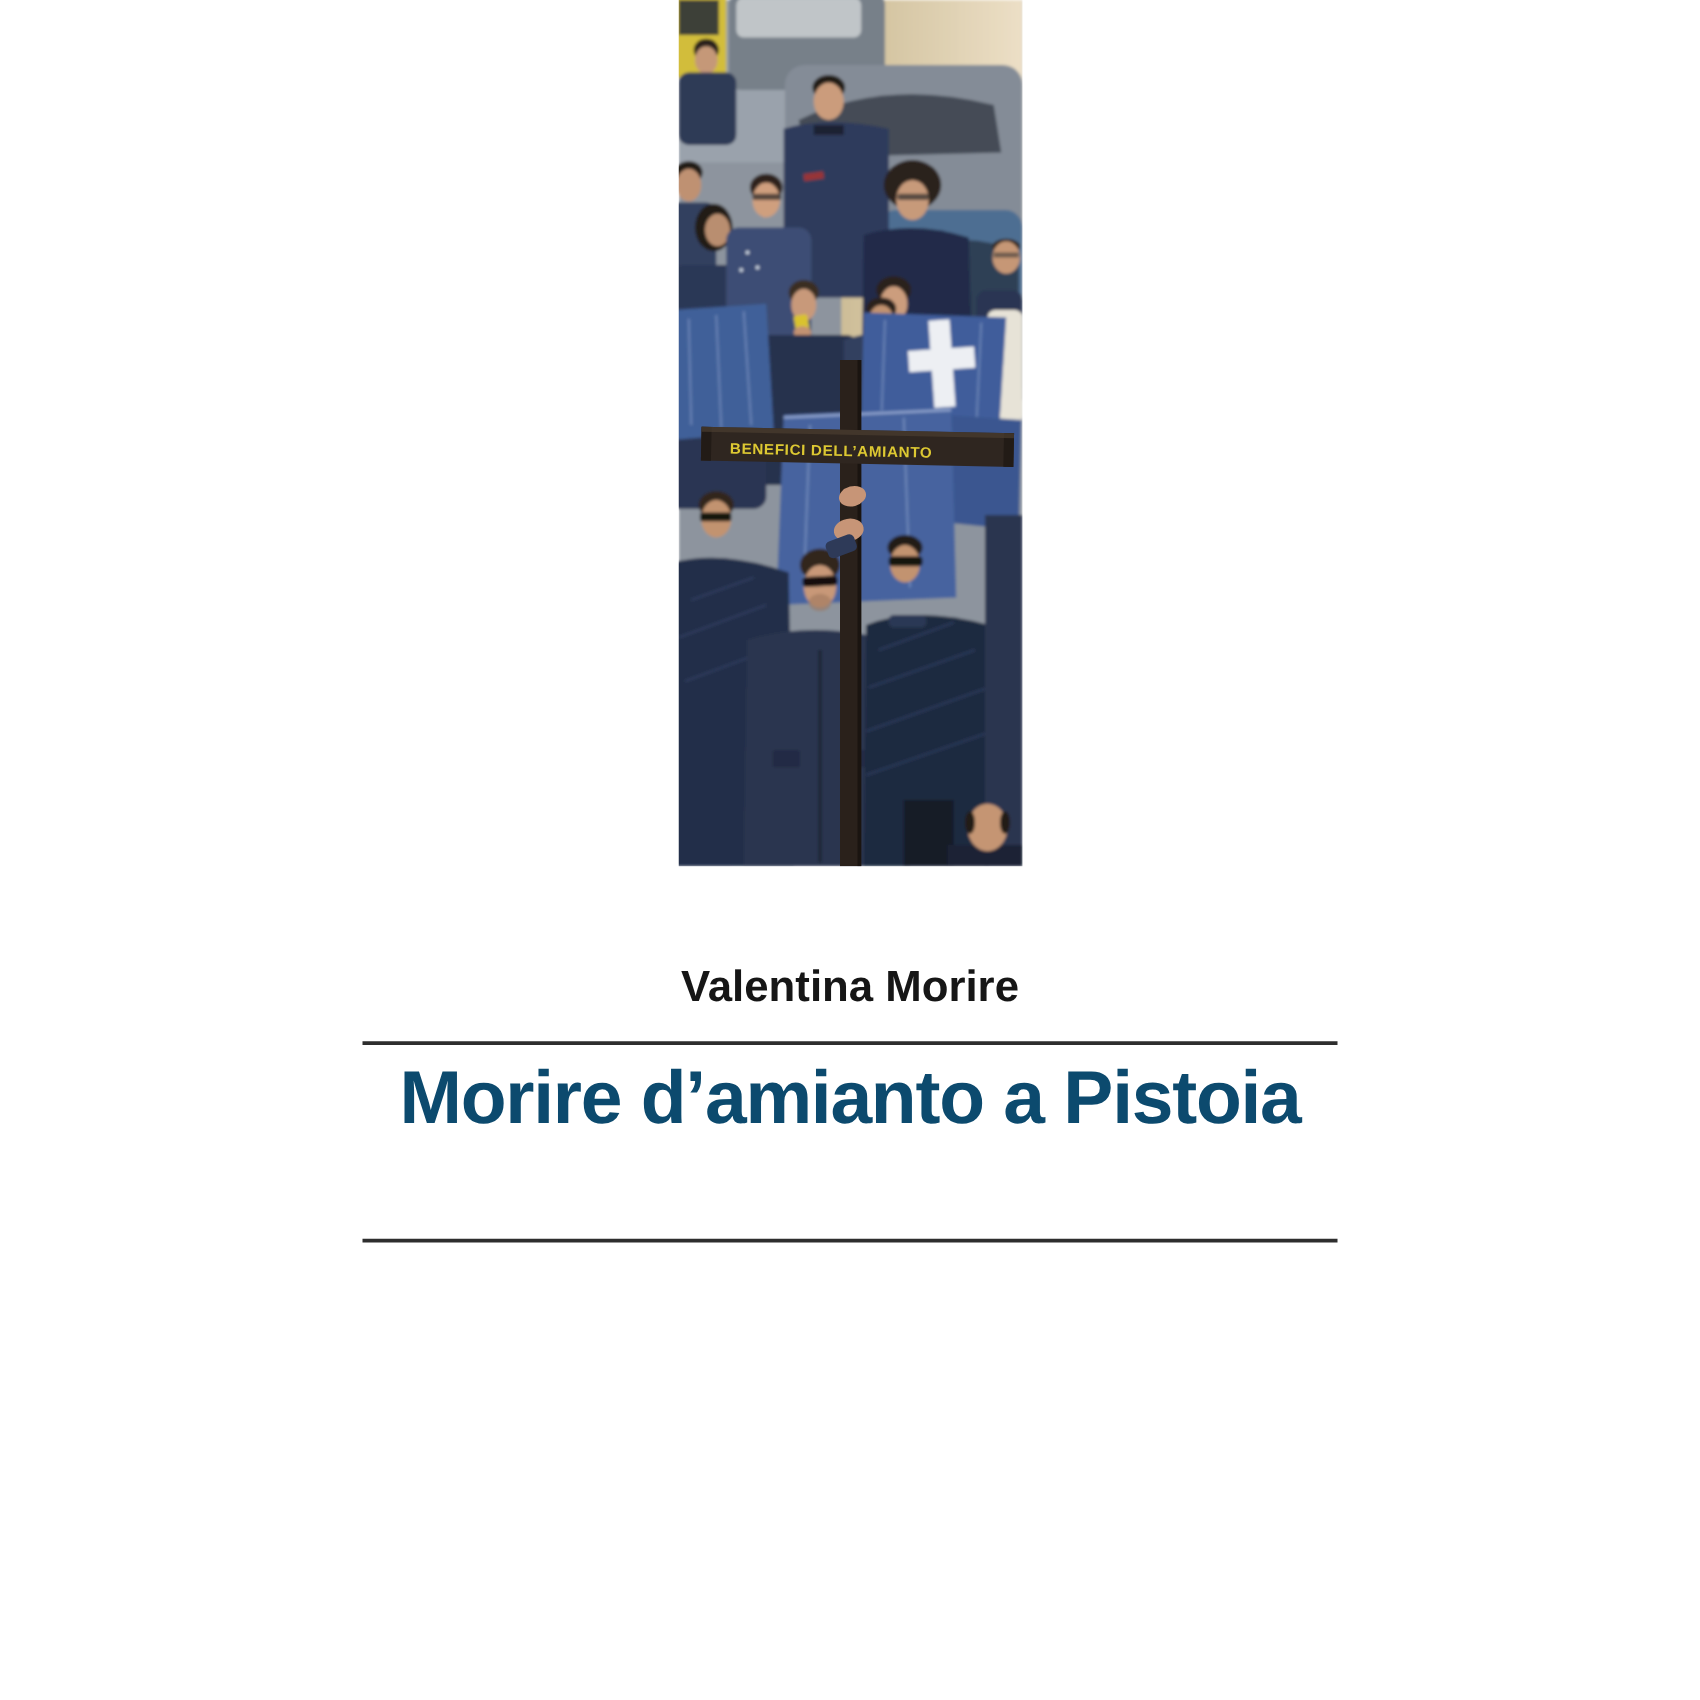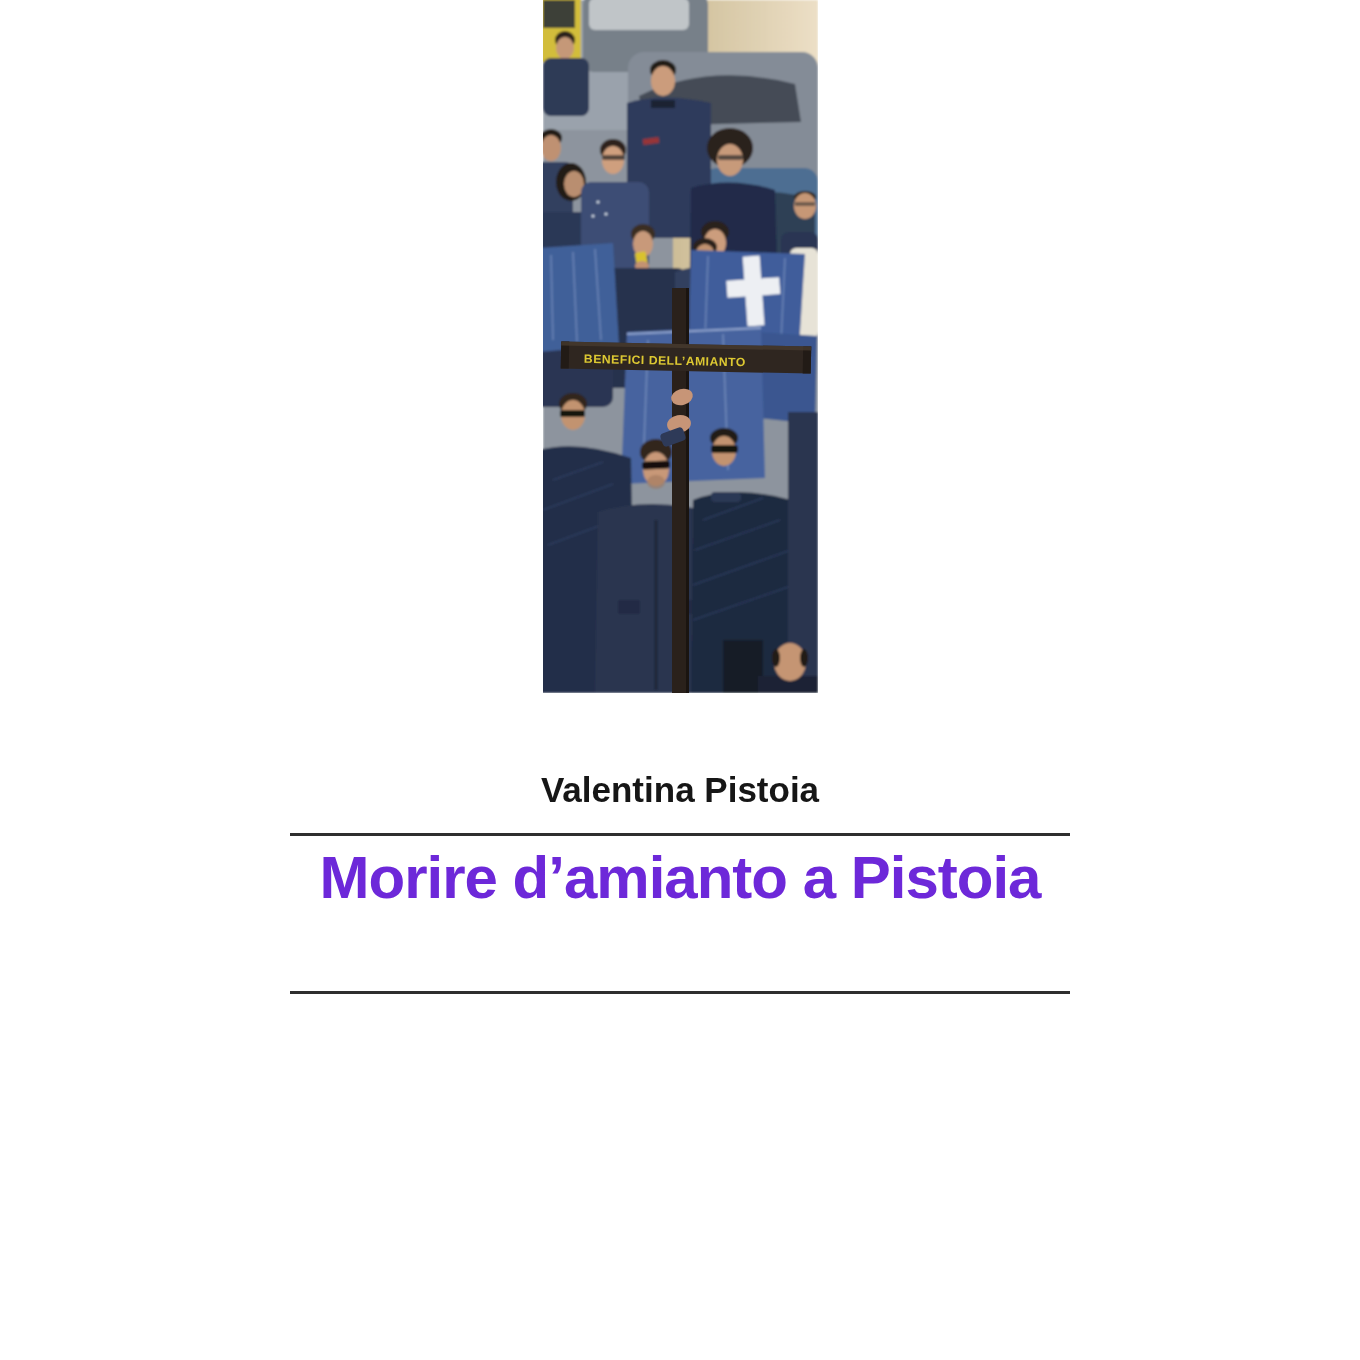--- a/index.html
+++ b/index.html
@@ -20,21 +20,21 @@
     font-size:35px;font-weight:bold;color:#161616;
     letter-spacing:0px;
   }
   .rule{
     position:absolute;left:290px;width:780px;height:3px;background:#2e2e2e;
   }
   .rule-top{top:833px;}
   .rule-bottom{top:991px;}
   .title{
     position:absolute;left:250px;top:845px;width:860px;
-    text-align:center;color:#6d28d9;font-weight:bold;
+    text-align:center;color:#0c4a6e;font-weight:bold;
     font-size:60px;line-height:65px;letter-spacing:-1px;
   }
   .logos{position:absolute;left:0;top:1280px;width:1360px;height:80px;}
 </style>
 </head>
 <body>
 
 <div class="cover">
 
   <div class="photo">
@@ -178,21 +178,21 @@
           <rect x="18" y="344" width="250" height="4" fill="#4a3d30" opacity="0.7"></rect>
           <text x="122" y="365" text-anchor="middle" font-family="Liberation Sans, sans-serif" font-size="12" font-weight="bold" fill="#ddc832" letter-spacing="0.5" textLength="162" lengthAdjust="spacingAndGlyphs">BENEFICI DELL’AMIANTO</text>
         </g>
         <ellipse cx="139" cy="397" rx="11" ry="8" fill="#c79577" transform="rotate(-15 139 397)"></ellipse>
         <ellipse cx="136" cy="424" rx="12" ry="9" fill="#c79577" transform="rotate(-10 136 424)"></ellipse>
         <rect x="118" y="430" width="24" height="14" rx="4" fill="#2e3a58" transform="rotate(-20 130 437)"></rect>
       </g>
     </svg>
   </div>
 
-  <div class="author">Valentina Pistoia</div>
+  <div class="author">Valentina Morire</div>
 
   <div class="rule rule-top"></div>
 
   <div class="title">
     <div>Morire d’amianto a Pistoia</div>
   </div>
 
   <div class="rule rule-bottom"></div>
 
   <div class="logos">

